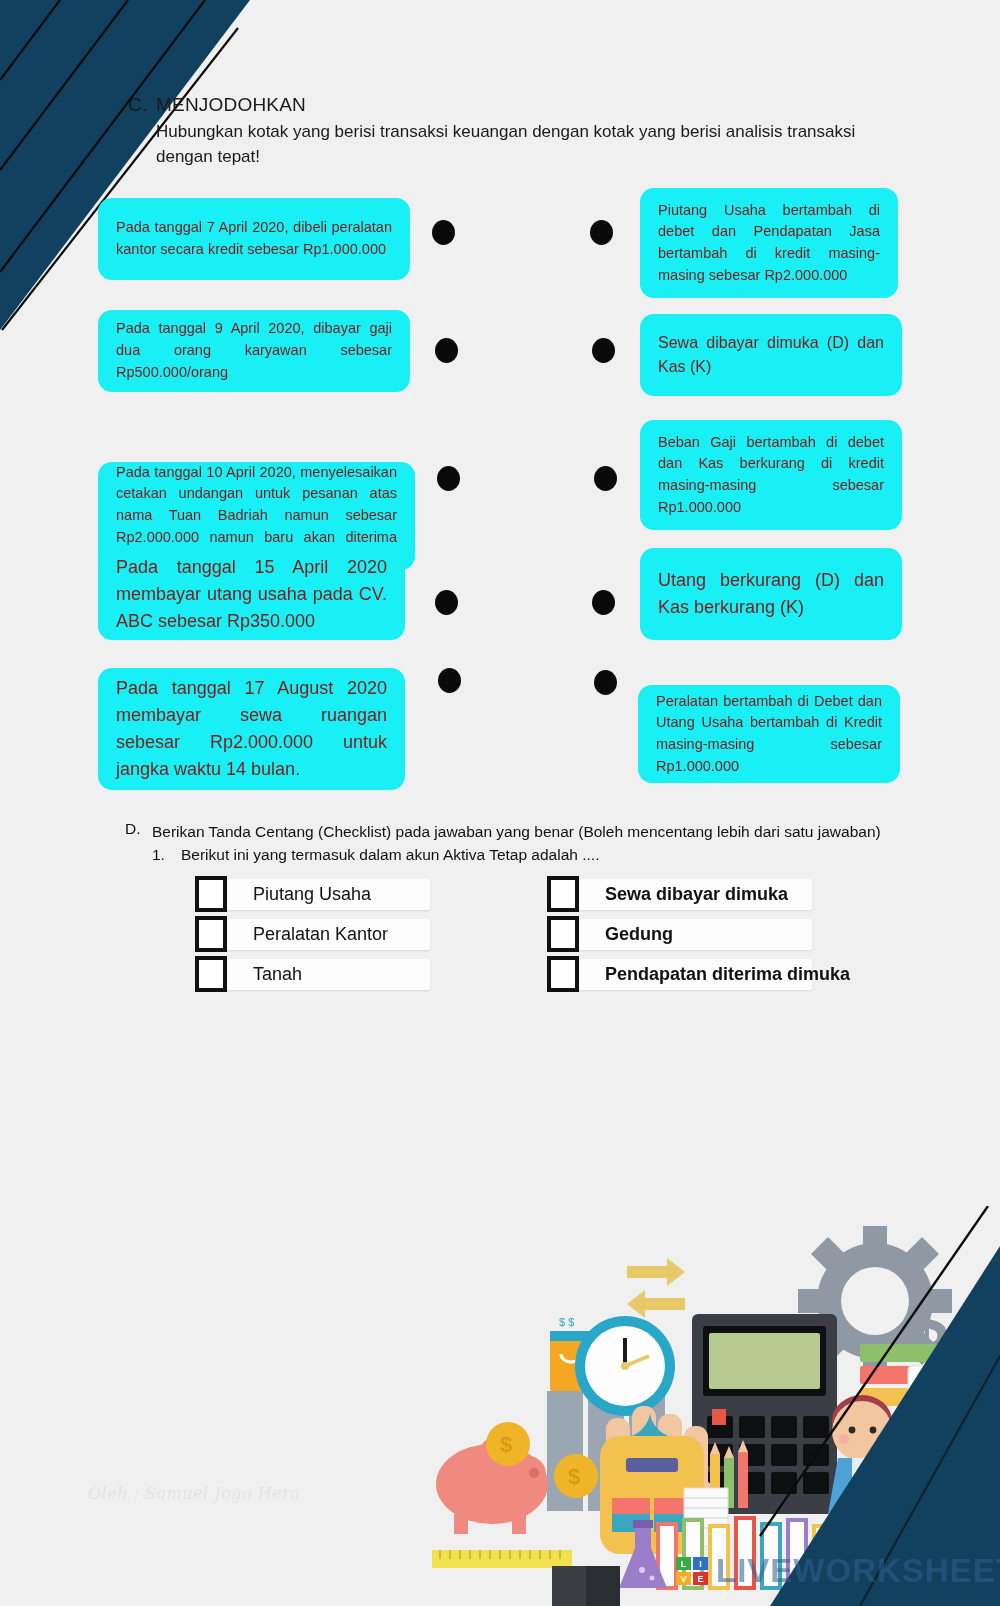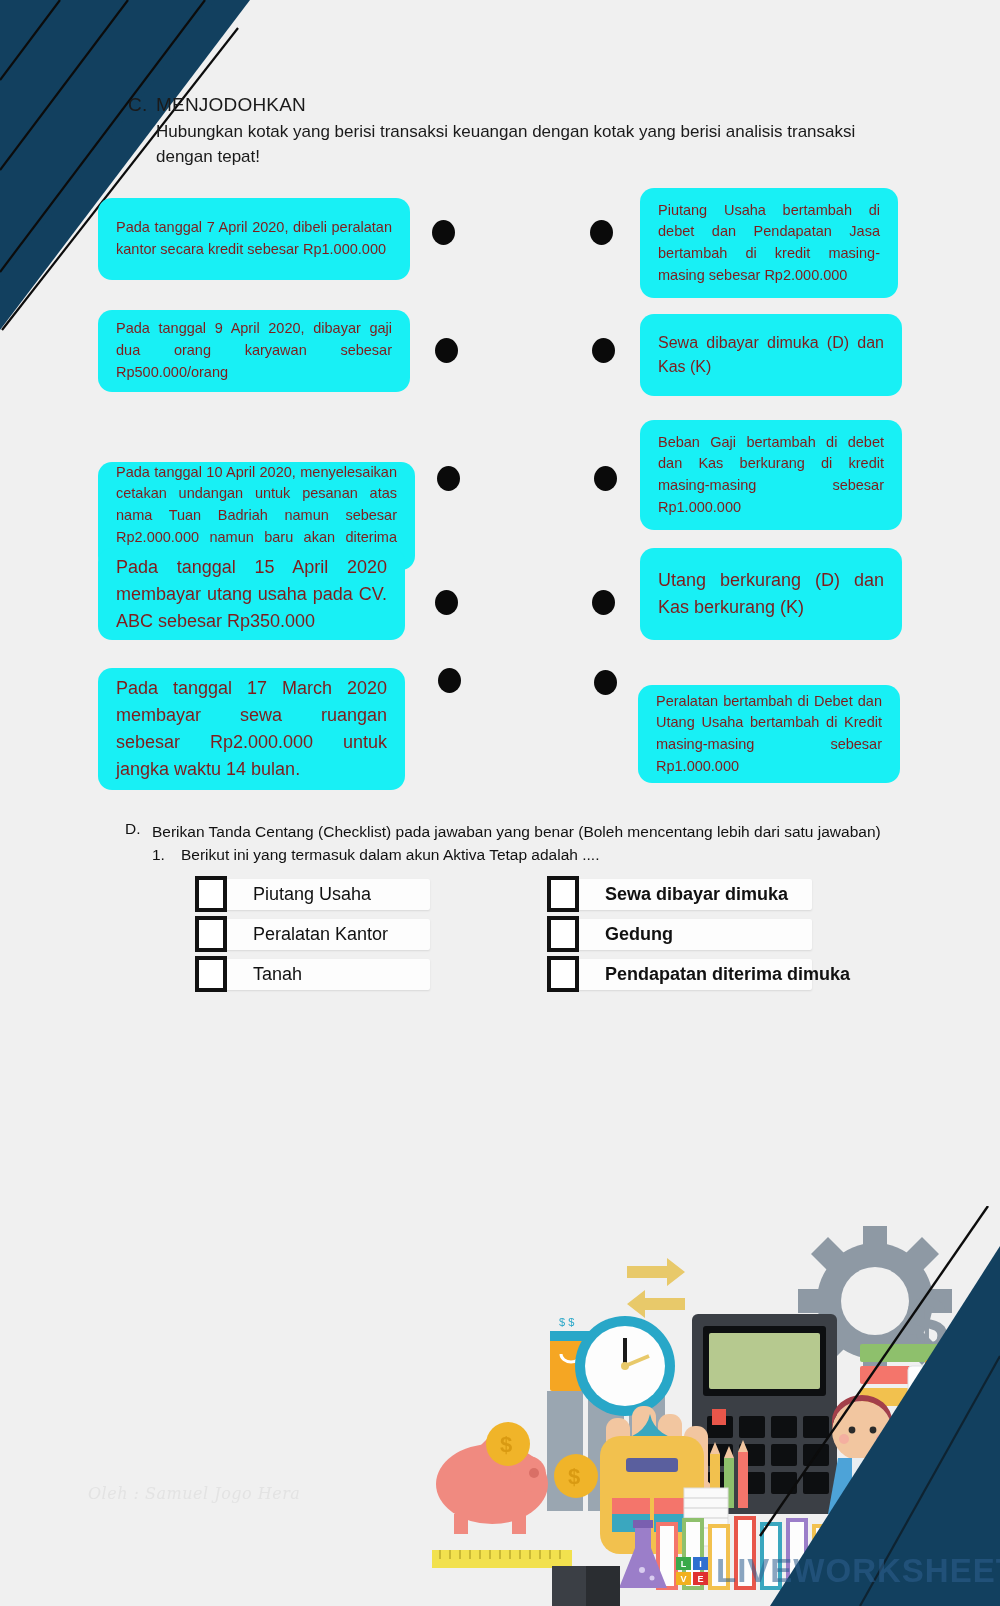--- a/index.html
+++ b/index.html
@@ -109,21 +109,21 @@
   <div class="mbox" style="left:98px;top:130px;width:312px;height:82px;">
     <span>Pada tanggal 9 April 2020, dibayar gaji dua orang karyawan sebesar Rp500.000/orang</span>
   </div>
   <div class="mbox" style="left:98px;top:240px;width:317px;height:108px;margin-top:42px;">
     <span>Pada tanggal 10 April 2020, menyelesaikan cetakan undangan untuk pesanan atas nama Tuan Badriah namun sebesar Rp2.000.000 namun baru akan diterima kemudian.</span>
   </div>
   <div class="mbox big" style="left:98px;top:368px;width:307px;height:92px;">
     <span>Pada tanggal 15 April 2020 membayar utang usaha pada CV. ABC sebesar Rp350.000</span>
   </div>
   <div class="mbox big" style="left:98px;top:488px;width:307px;height:122px;">
-    <span>Pada tanggal 17 March 2020 membayar sewa ruangan sebesar Rp2.000.000 untuk jangka waktu 14 bulan.</span>
+    <span>Pada tanggal 17 August 2020 membayar sewa ruangan sebesar Rp2.000.000 untuk jangka waktu 14 bulan.</span>
   </div>
 
   <div class="mbox" style="left:640px;top:8px;width:258px;height:110px;">
     <span>Piutang Usaha bertambah di debet dan Pendapatan Jasa bertambah di kredit masing-masing sebesar Rp2.000.000</span>
   </div>
   <div class="mbox mid" style="left:640px;top:134px;width:262px;height:82px;">
     <span>Sewa dibayar dimuka (D) dan Kas (K)</span>
   </div>
   <div class="mbox" style="left:640px;top:240px;width:262px;height:110px;">
     <span>Beban Gaji bertambah di debet dan Kas berkurang di kredit masing-masing sebesar Rp1.000.000</span>

